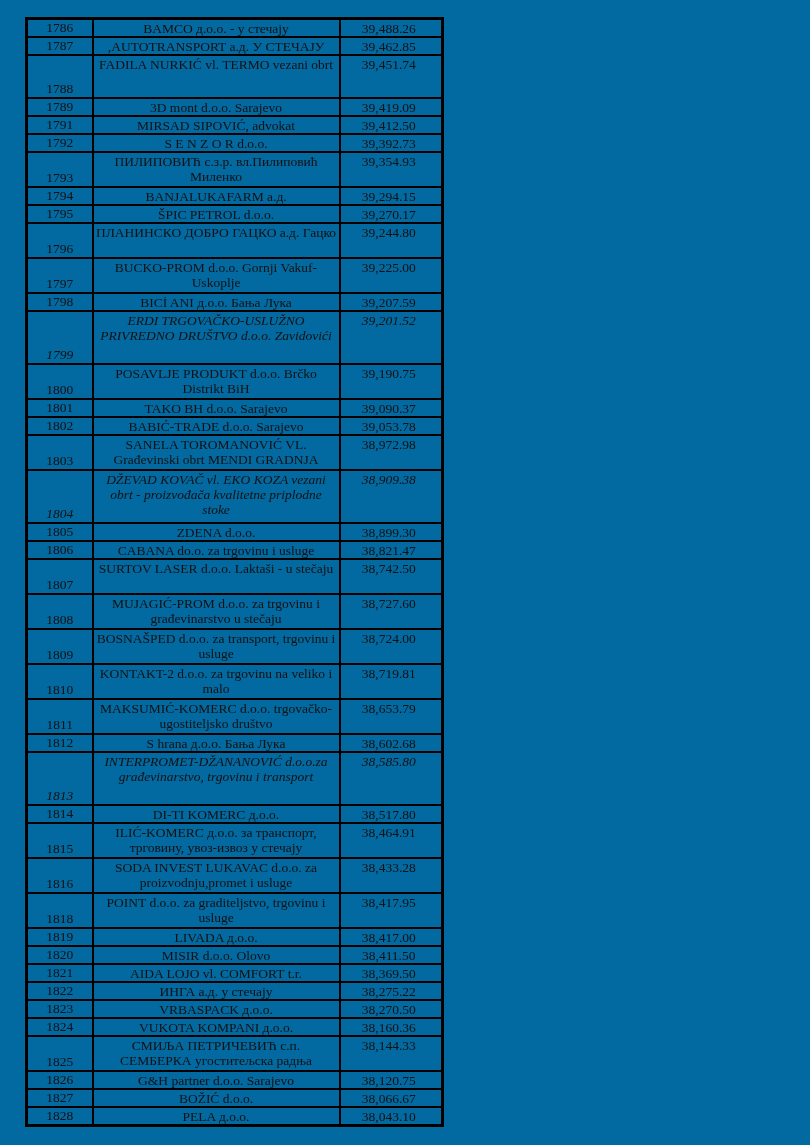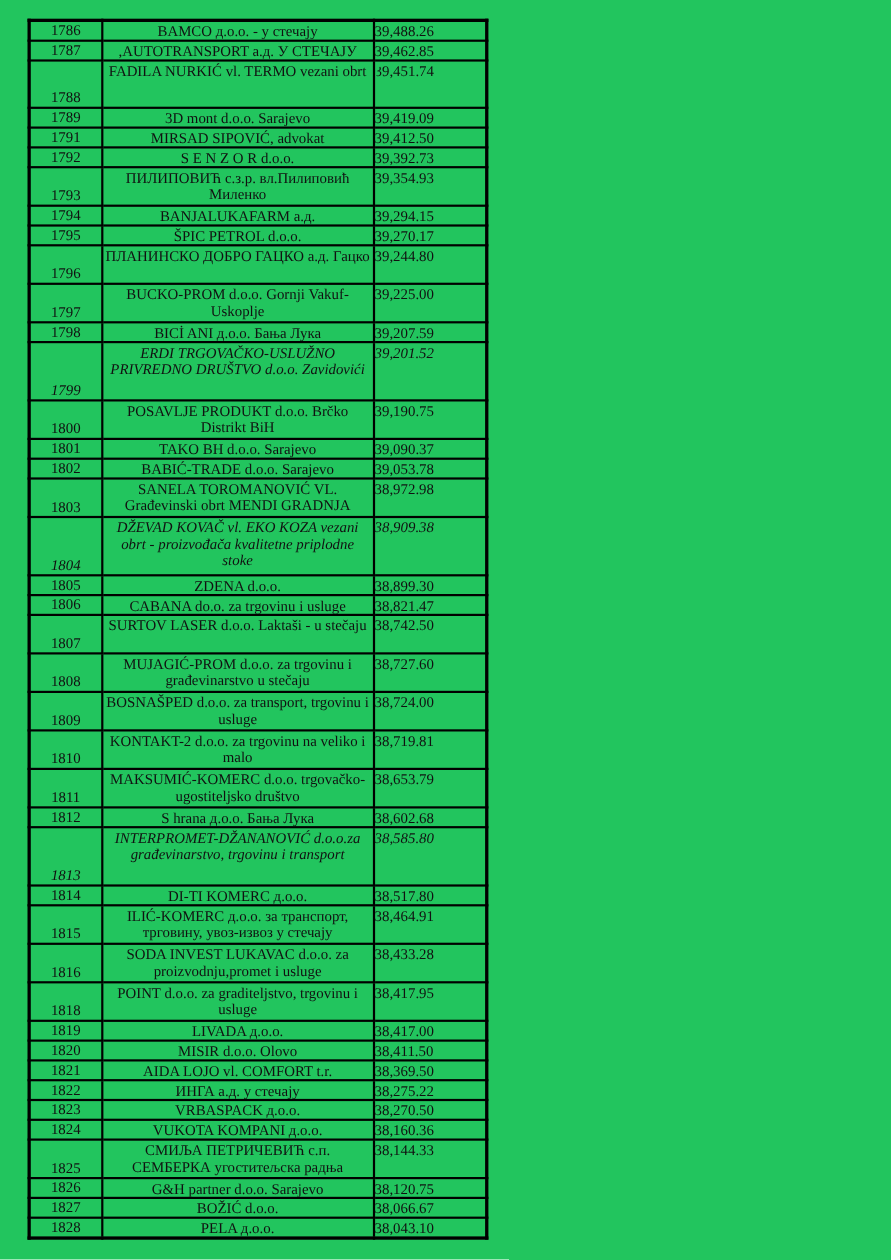--- a/index.html
+++ b/index.html
@@ -4,21 +4,21 @@
 <style>
   html, body {
     margin: 0;
     padding: 0;
     background: #ffffff;
   }
   .page {
     position: relative;
     width: 810px;
     height: 1145px;
-    background: #22c55e;
+    background: #0369a1;
     font-family: "Liberation Serif", serif;
     color: #111111;
   }
   table.ledger {
     position: absolute;
     left: 25px;
     top: 17px;
     width: 416px;
     border-collapse: collapse;
     table-layout: fixed;
@@ -35,21 +35,21 @@
     text-align: center;
     vertical-align: bottom;
     padding: 0 1px 1px 1px;
   }
   td.cell-name {
     text-align: center;
     vertical-align: top;
     padding: 1px 2px 0 2px;
   }
   td.cell-amt {
-    text-align: left;
+    text-align: center;
     vertical-align: top;
     padding: 1px 4px 0 0;
     margin-left: 19px;
   }
   tr.h1 td  { height: 15px; }
   tr.h2 td  { height: 32px; }
   tr.h25 td { height: 40px; border-radius: 14px; }
   tr.h3 td  { height: 50px; font-style: italic; }
 </style>
 </head>

